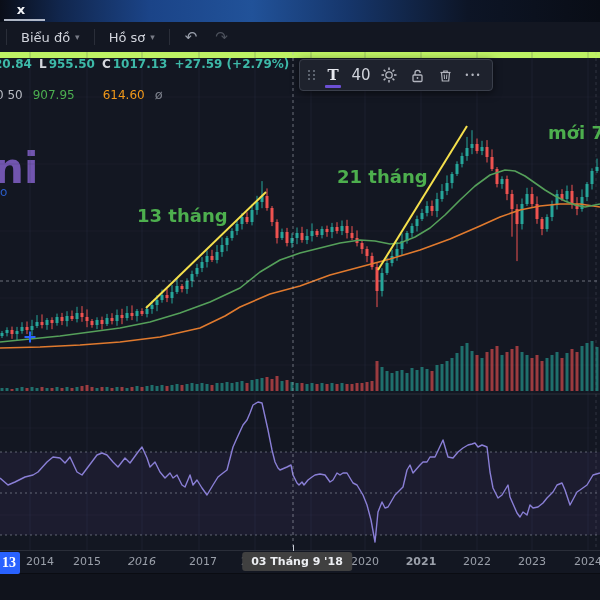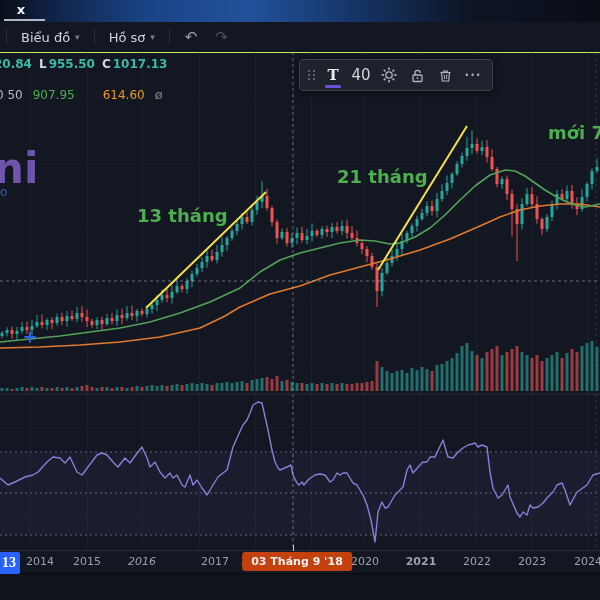--- a/index.html
+++ b/index.html
@@ -5,21 +5,21 @@
   html,body{margin:0;padding:0;background:#0b0e15;}
   #app{position:relative;width:600px;height:600px;overflow:hidden;background:#131722;
        font-family:"DejaVu Sans","Liberation Sans",sans-serif;color:#d1d4dc;}
   
   .titlebar{position:absolute;left:0;top:0;width:600px;height:22px;
     background:linear-gradient(90deg,#0a0e18 0%,#11264d 10%,#1b4488 25%,#215299 42%,#16366b 58%,#0d1526 78%,#090d16 100%);}
   .tab-close{position:absolute;left:12px;top:2px;width:18px;height:16px;color:#f2f4f8;font-size:13px;
     font-weight:700;text-align:center;line-height:16px;cursor:pointer;}
   .tab-underline{position:absolute;left:4px;top:19px;width:41px;height:2px;background:#cdd4e2;opacity:.85;}
   .menubar{position:absolute;left:0;top:22px;width:600px;height:30px;background:#131722;
-    border-bottom:1px solid #bef264;display:flex;align-items:center;}
+    border-bottom:6px solid #bef264;display:flex;align-items:center;}
   .mb-divider{width:1px;height:16px;background:#2a2e39;margin:0 6px;}
   .mb-btn{display:flex;align-items:center;gap:5px;padding:4px 8px;border-radius:4px;font-size:13px;color:#d1d4dc;cursor:pointer;}
   .chev{font-size:9px;color:#787b86;}
   .hist-btn{font-size:15px;padding:2px 9px;cursor:pointer;}
   .undo{color:#9aa0ac;} .redo{color:#4c515c;}
   
   .legend-row{position:absolute;display:flex;align-items:center;white-space:nowrap;font-size:12px;font-weight:700;z-index:5;}
   .lg-value{color:#3db9a8;margin-right:7px;}
   .lg-label{color:#d5d8de;margin-right:2px;}
   .lg-change{color:#3db9a8;margin-right:5px;}
@@ -37,21 +37,21 @@
     background:radial-gradient(circle 1.1px at 2px 1px,#5d6470 95%,transparent), radial-gradient(circle 1.1px at 7px 1px,#5d6470 95%,transparent);}
   .fb-text{position:relative;font-family:"DejaVu Serif","Liberation Serif",serif;font-weight:700;font-size:15px;color:#e8eaf0;}
   .fb-text em{position:absolute;left:-2px;right:-2px;bottom:-4px;height:3px;background:#6c4fd4;border-radius:1px;font-style:normal;}
   .fb-size{font-size:15px;color:#d1d4dc;}
   
   .time-axis{position:absolute;left:0;top:550px;width:600px;height:22px;background:#131722;
     border-top:1px solid #2a2e39;border-bottom:1px solid #0a0c12;z-index:4;cursor:ew-resize;}
   .ax-year{position:absolute;top:4px;transform:translateX(-50%);font-size:11px;color:#9ba0aa;}
   .ax-start{position:absolute;left:0;top:1px;padding:3px 4px 3px 2px;background:#2962ff;color:#fff;
     font-size:14px;font-weight:700;border-radius:0 2px 2px 0;font-family:Liberation Serif, serif;}
-  .ax-tooltip{position:absolute;top:1px;transform:translateX(-50%);background:#c2410c;color:#eceef2;
+  .ax-tooltip{position:absolute;top:1px;transform:translateX(-50%);background:#404040;color:#eceef2;
     font-size:11px;font-weight:700;padding:3px 9px;border-radius:3px;white-space:nowrap;}
   .ax-tick{position:absolute;top:-6px;width:1px;height:6px;background:#c9cdd6;}
   .bottom-gap{position:absolute;left:0;top:573px;width:600px;height:27px;background:#10131c;}
   svg text{font-family:"DejaVu Sans","Liberation Sans",sans-serif;}
 </style>
 </head>
 <body>
 <div id="app">
 
   <div class="titlebar">
@@ -475,20 +475,21 @@
       <text x="337" y="183" font-size="18" font-weight="bold" fill="#4daf4e">21 tháng</text>
       <text x="548" y="139" font-size="18" font-weight="bold" fill="#4daf4e">mới 7</text>
     </svg>
 
   <div class="legend-row" style="left:-6px;top:57px;" id="legend-row1">
       <span class="lg-value">20.84</span>
       <span class="lg-label">L</span>
       <span class="lg-value">955.50</span>
       <span class="lg-label">C</span>
       <span class="lg-value">1017.13</span>
+      <span class="lg-change">+27.59 (+2.79%)</span>
     </div>
   <div class="legend-row" style="left:-4px;top:87px;" id="legend-row2">
       <span class="lg-muted">0 50</span>
       <span class="lg-ma-fast">907.95</span>
       <span class="lg-ma-slow">614.60</span>
       <span class="lg-icon">ø</span>
     </div>
 
   <div class="float-bar">
     <div class="fb-handle">
@@ -532,21 +533,21 @@
       </svg>
     </div>
     <div class="fb-item" style="font-size:8px;letter-spacing:1px;">•••</div>
   </div>
 
   <div class="time-axis" id="time-axis">
     <div class="ax-start">13</div>
     <span class="ax-year" style="left: 40px;">2014</span>
       <span class="ax-year" style="left: 87px;">2015</span>
       <span class="ax-year" style="left: 142px; font-style: italic;">2016</span>
-      <span class="ax-year" style="left: 215px; text-align: center;">2017</span>
+      <span class="ax-year" style="left: 203px; text-align: center;">2017</span>
       <span class="ax-year" style="left: 255px;">2018</span>
       <span class="ax-year" style="left: 311px;">2019</span>
       <span class="ax-year" style="left: 365px;">2020</span>
       <span class="ax-year" style="left: 421px; font-weight: bold;">2021</span>
       <span class="ax-year" style="left: 477px;">2022</span>
       <span class="ax-year" style="left: 532px;">2023</span>
       <span class="ax-year" style="left: 588px;">2024</span>
       <div class="ax-tick" id="ax-tick" style="left: 293px;"></div>
     <div class="ax-tooltip" id="ax-tooltip" style="left: 297px;">03 Tháng 9 '18</div>
   </div>

